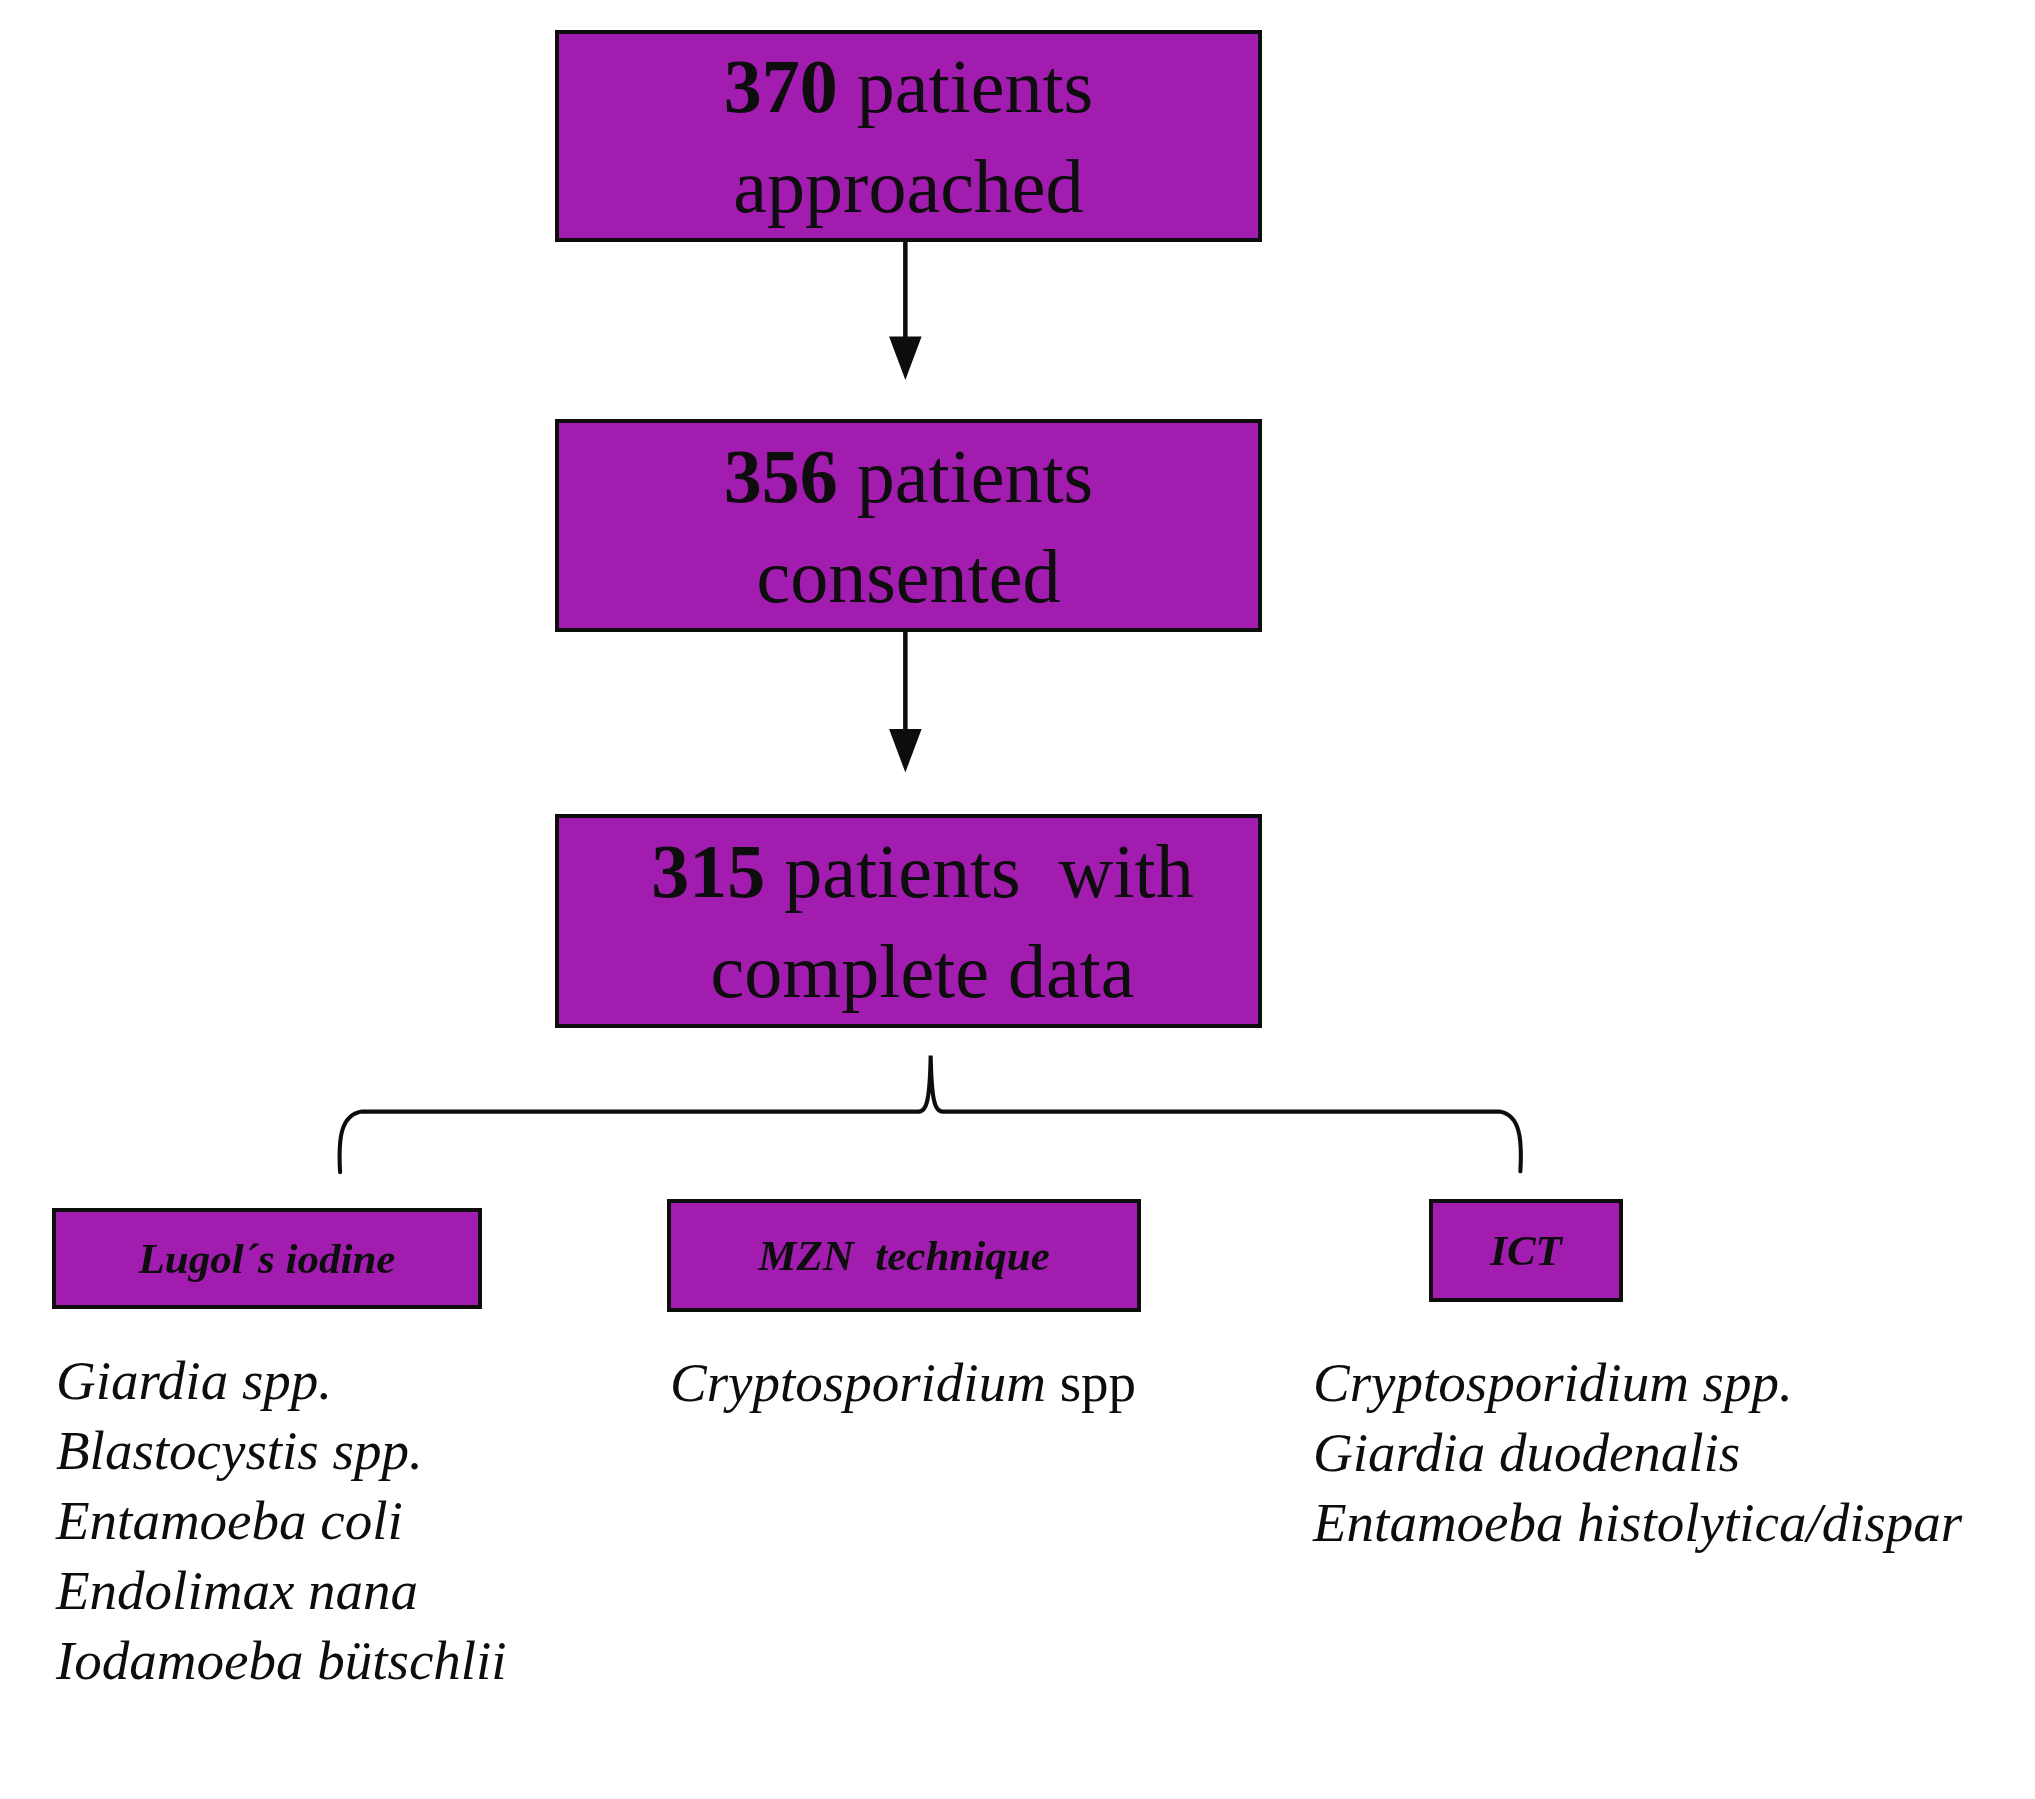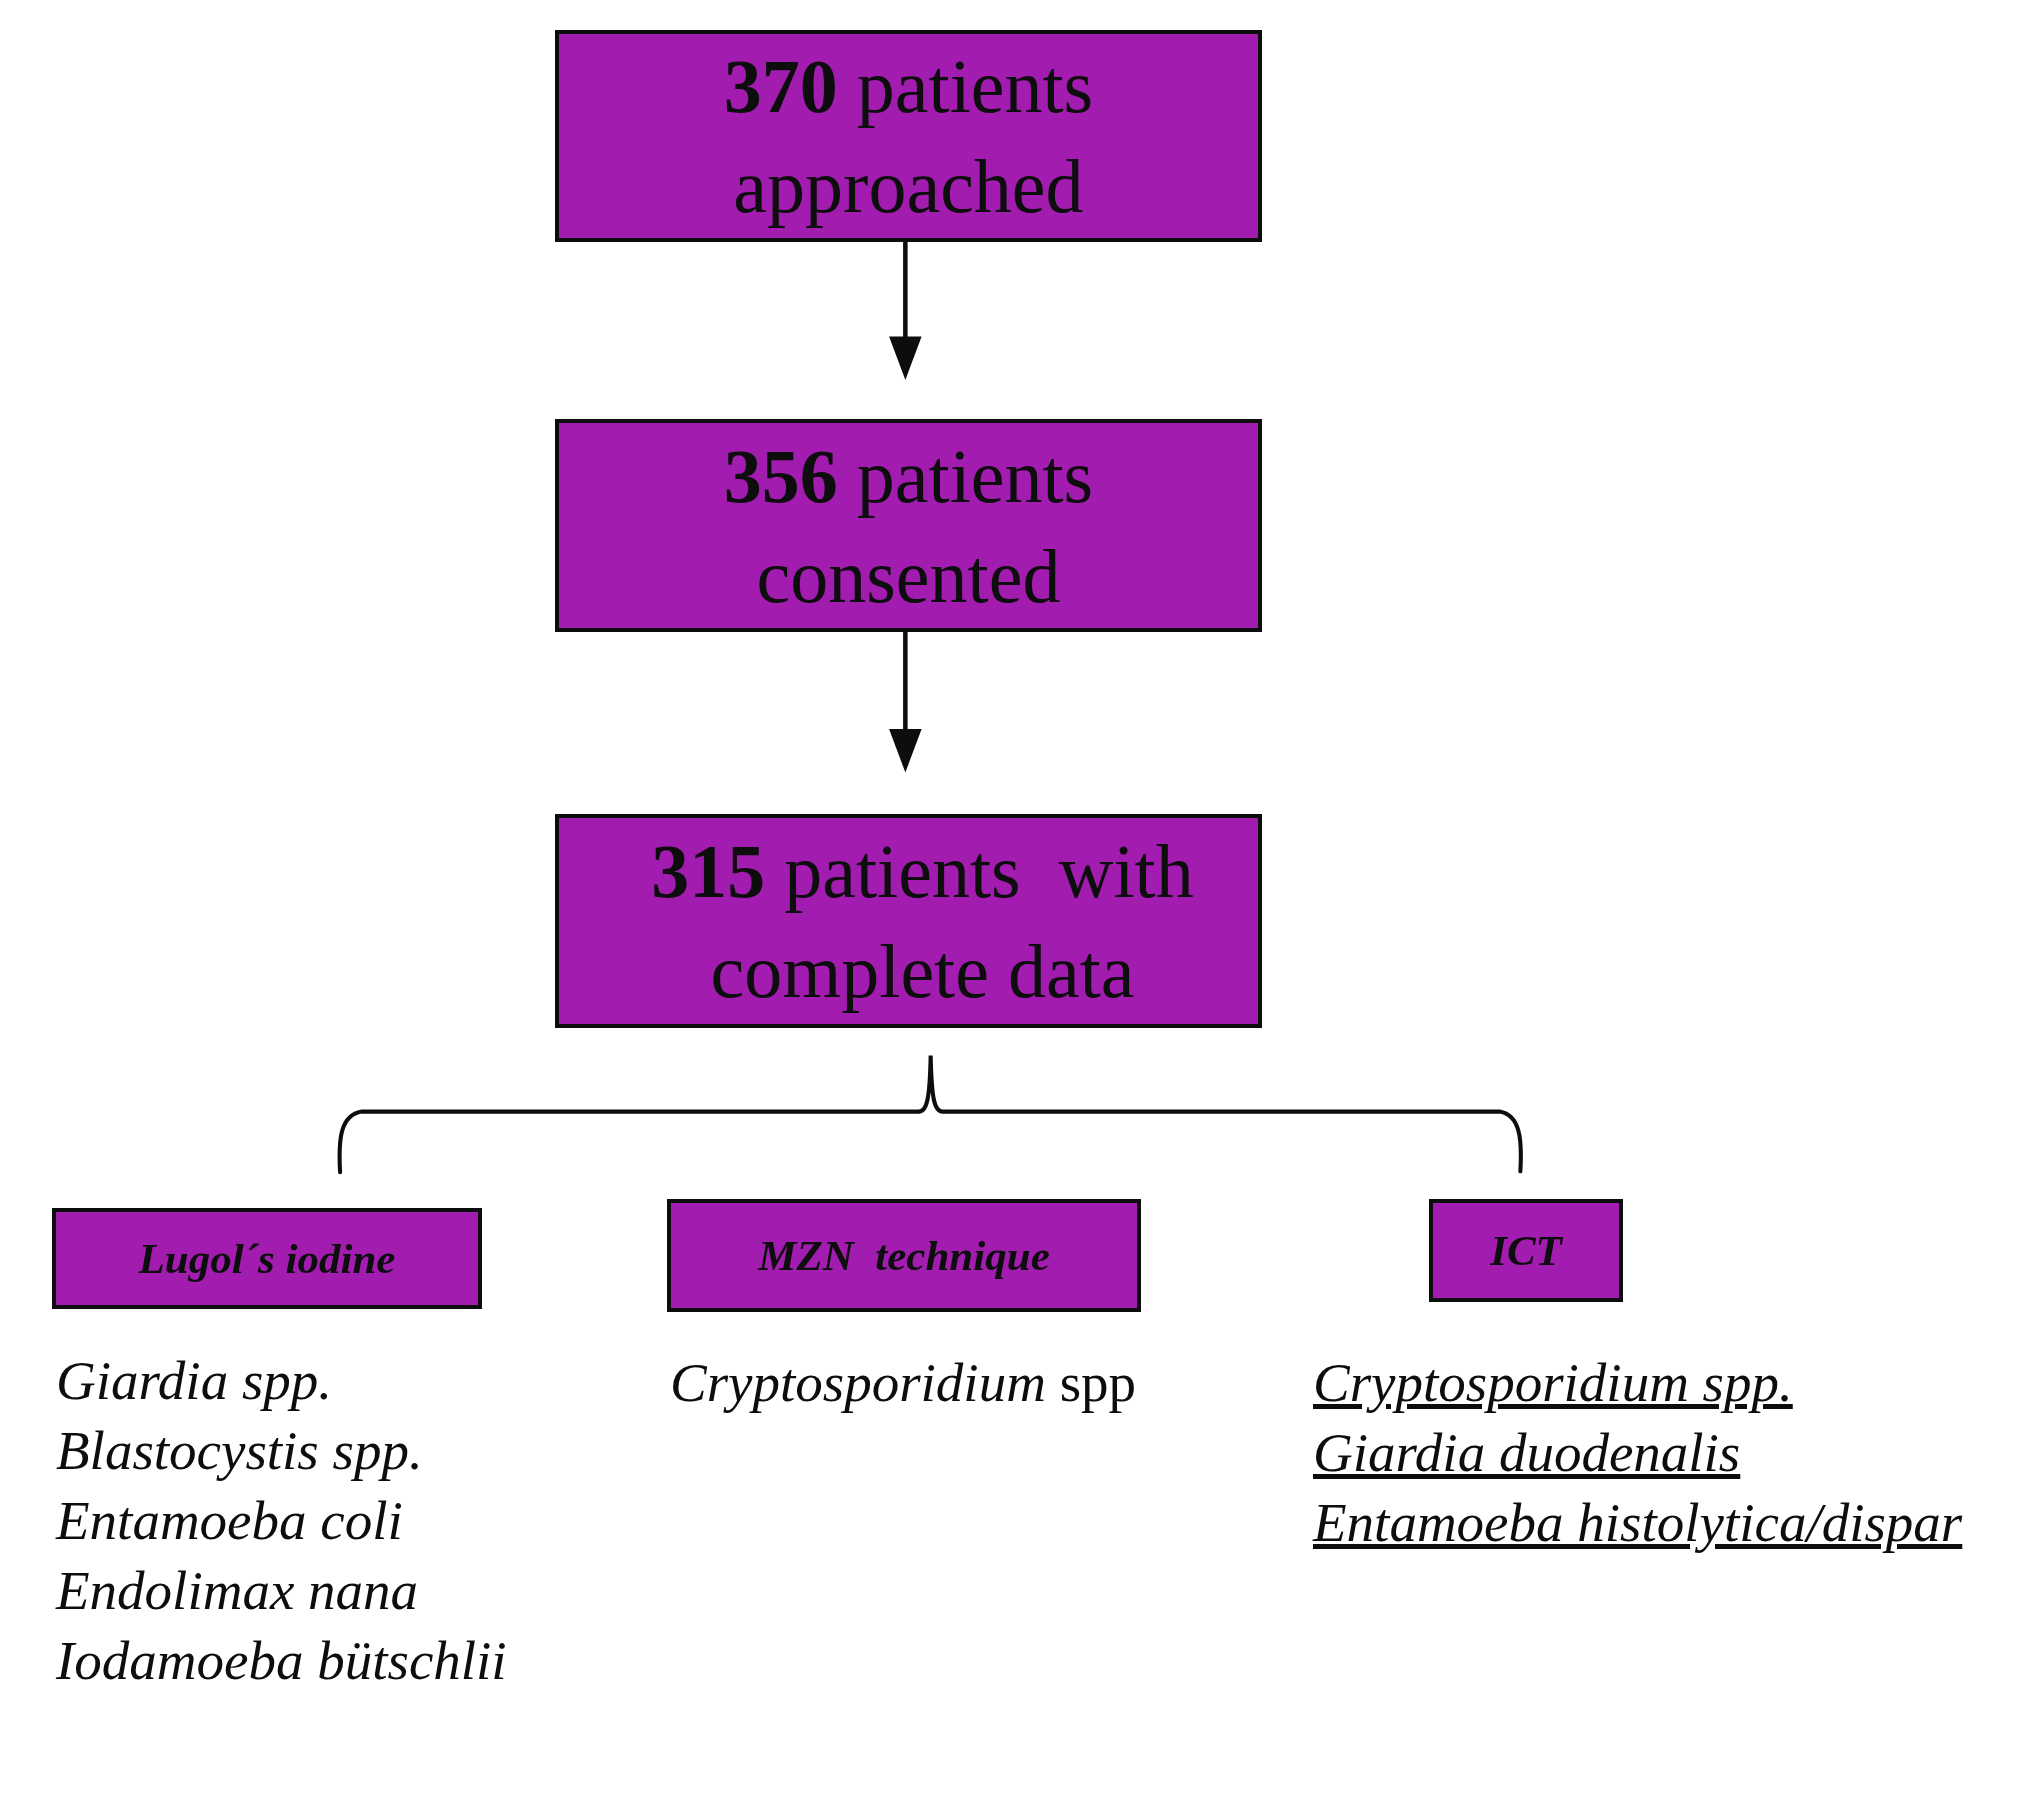--- a/index.html
+++ b/index.html
@@ -60,21 +60,21 @@
     font-style: normal;
   }
   #fbox1 { left: 555px; top: 30px;  width: 707px; height: 212px; }
   #fbox2 { left: 555px; top: 419px; width: 707px; height: 213px; }
   #fbox3 { left: 555px; top: 814px; width: 707px; height: 214px; padding-left: 28px; }
   #lugol-box { left: 52px;   top: 1208px; width: 430px; height: 101px; }
   #mzn-box   { left: 667px;  top: 1199px; width: 474px; height: 113px; }
   #ict-box   { left: 1429px; top: 1199px; width: 194px; height: 103px; }
   #lugol-list { left: 56px;   top: 1346px; }
   #mzn-list   { left: 670px;  top: 1348px; }
-  #ict-list   { left: 1313px; top: 1348px; text-decoration: underline; }
+  #ict-list   { left: 1313px; top: 1348px; }
 </style>
 </head>
 <body>
 
 <div class="stage">
 
   <svg class="connectors" viewBox="0 0 2250 1989" xmlns="http://www.w3.org/2000/svg">
     <line x1="1001" y1="267" x2="1001" y2="374" stroke="#0d0d0d" stroke-width="5"></line>
     <polygon points="983,372 1019,372 1001,420" fill="#0d0d0d"></polygon>
     <line x1="1001" y1="698" x2="1001" y2="808" stroke="#0d0d0d" stroke-width="5"></line>

